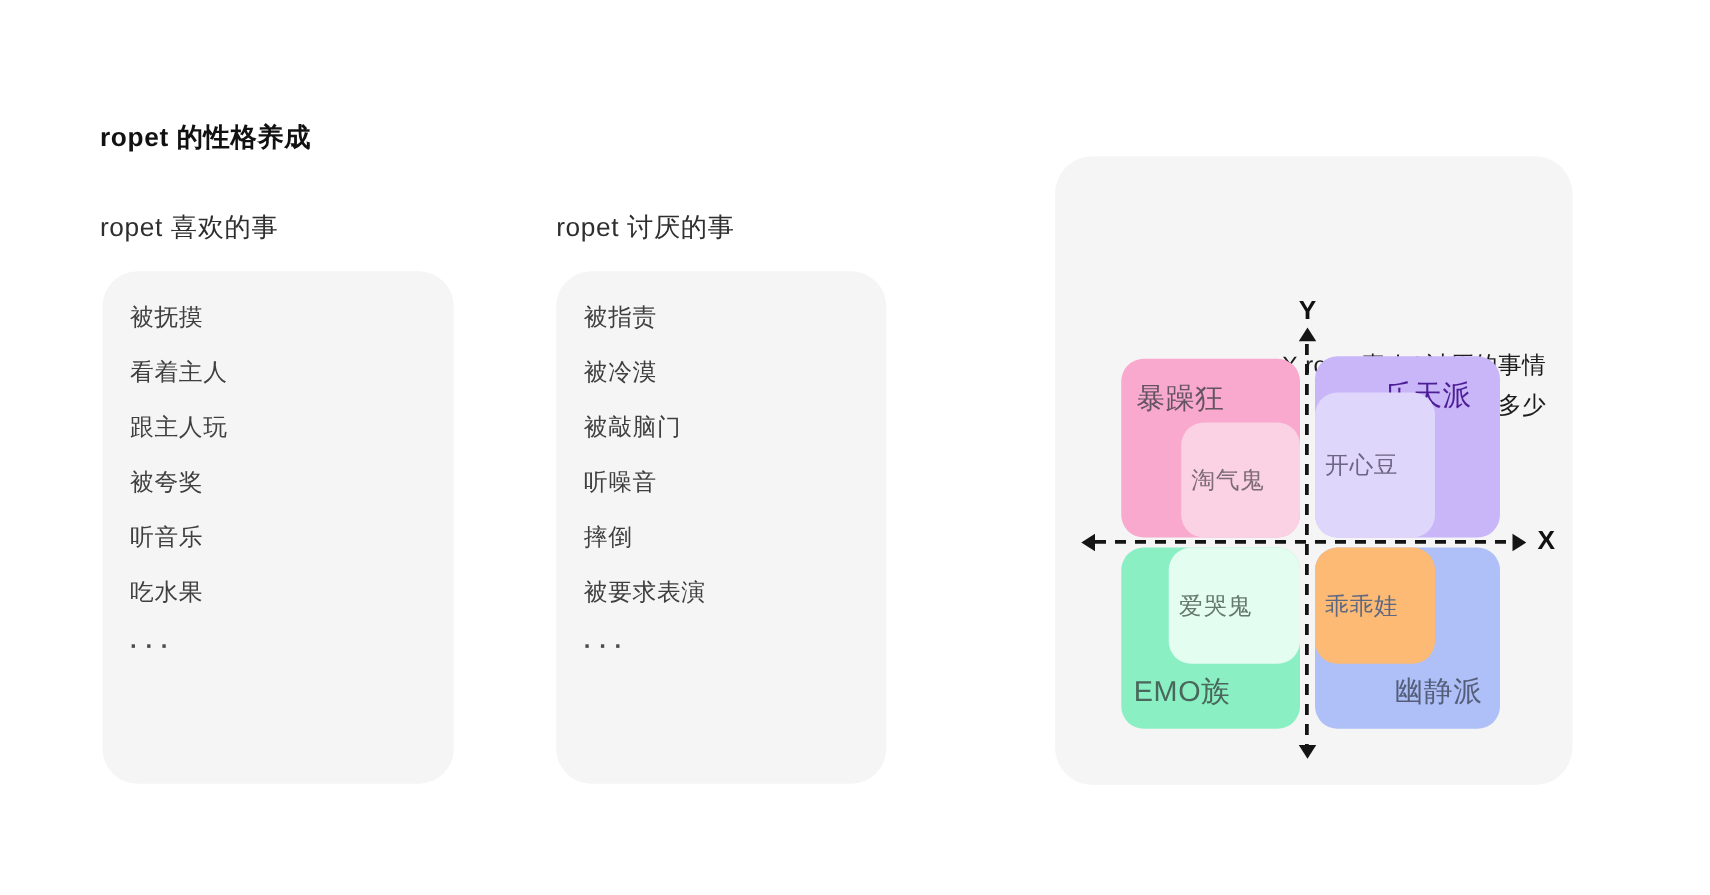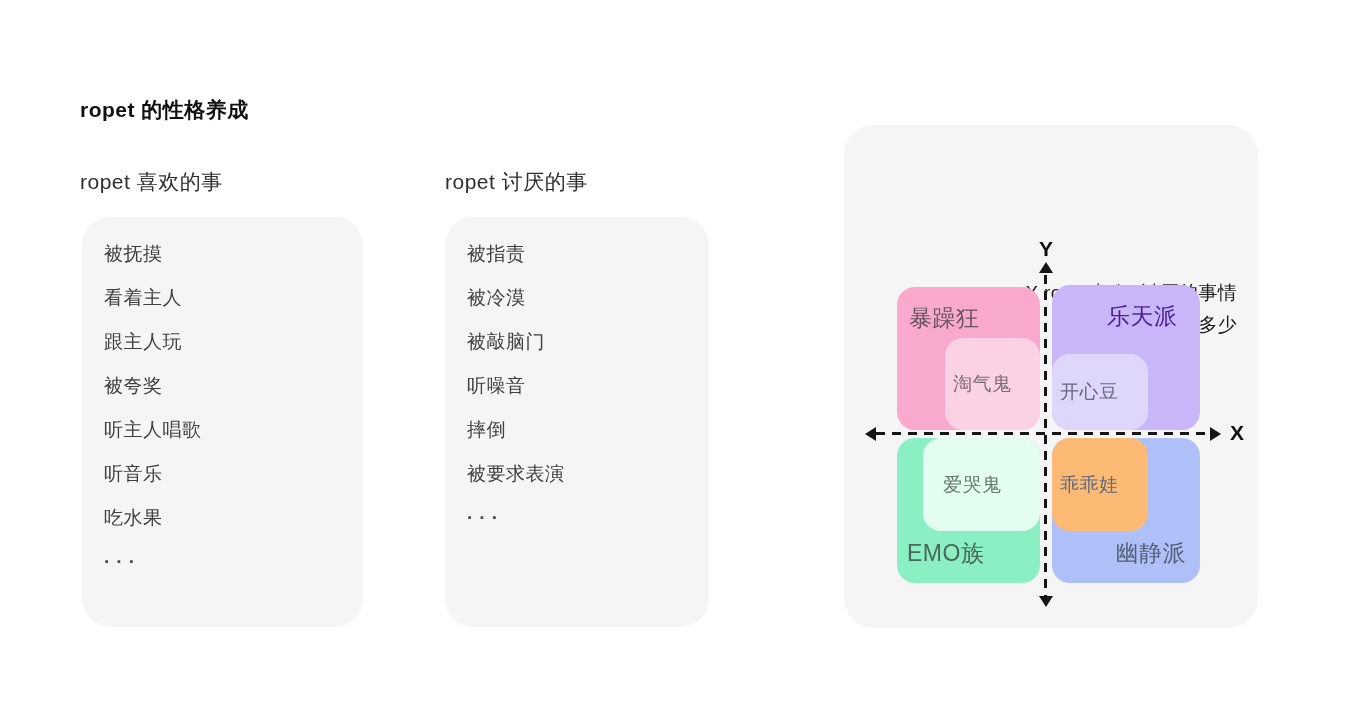--- a/index.html
+++ b/index.html
@@ -63,40 +63,39 @@
   .quad.tr{left:208px;top:160px;width:148px;height:145px;}
   .quad.bl{left:53px;top:313px;width:143px;height:145px;}
   .quad.br{left:208px;top:313px;width:148px;height:145px;}
   .quad-label{position:absolute;font-size:23px;letter-spacing:.5px;}
   .quad.tl .quad-label{left:12px;top:16px;}
   .quad.tr .quad-label{left:55px;top:16px;}
   .quad.bl .quad-label{left:10px;bottom:14px;}
   .quad.br .quad-label{right:14px;bottom:14px;}
   .subbox{position:absolute;border-radius:18px;display:flex;align-items:center;}
   .quad.tl .subbox{right:0;bottom:0;width:95px;height:92px;}
-  .quad.tr .subbox{left:0;bottom:0;width:96px;height:76px;}
-  .quad.bl .subbox{right:0;top:0;width:105px;height:93px;padding-left:12px;}
+  .quad.tr .subbox{left:0;bottom:0;width:96px;height:116px;}
+  .quad.bl .subbox{right:0;top:0;width:105px;height:93px;}
   .quad.br .subbox{left:0;top:0;width:96px;height:93px;}
   .subbox span{margin-left:8px;font-size:19px;letter-spacing:.5px;}
 </style>
 </head>
 <body>
 
 <div class="abs page-title">ropet 的性格养成</div>
 
 <div class="abs col-header h1">ropet 喜欢的事</div>
 <div class="abs col-header h2">ropet 讨厌的事</div>
 
 <div class="abs card c1" style="background-color: rgb(245, 245, 246);">
   <ul>
     <li>被抚摸</li>
     <li>看着主人</li>
     <li>跟主人玩</li>
     <li>被夸奖</li>
-    <li>听主人唱歌</li>
     <li>听音乐</li>
     <li>吃水果</li>
     <li class="dots">···</li>
   </ul>
 </div>
 
 <div class="abs card c2" style="background-color: rgb(245, 245, 246);">
   <ul>
     <li>被指责</li>
     <li>被冷漠</li>

